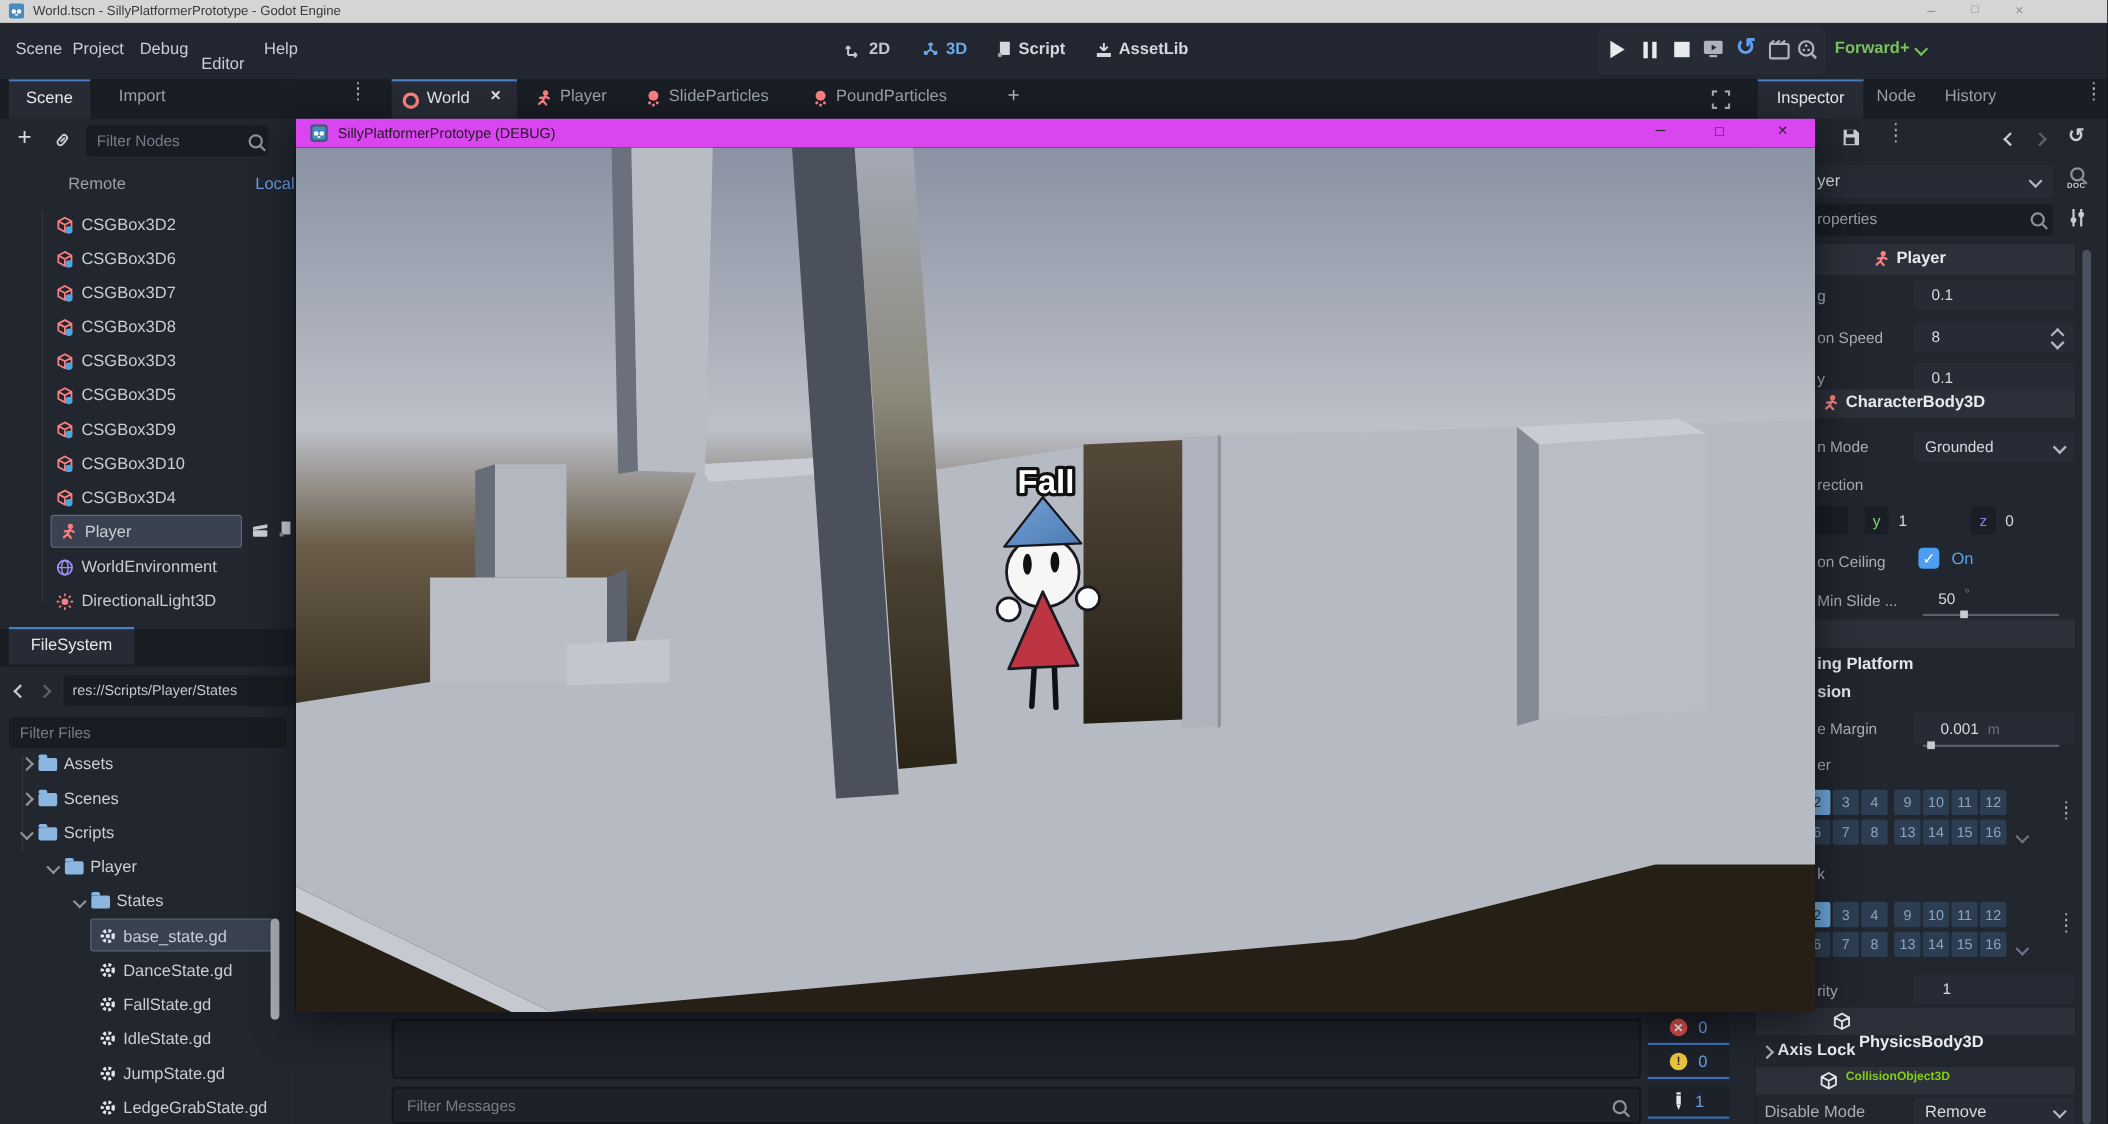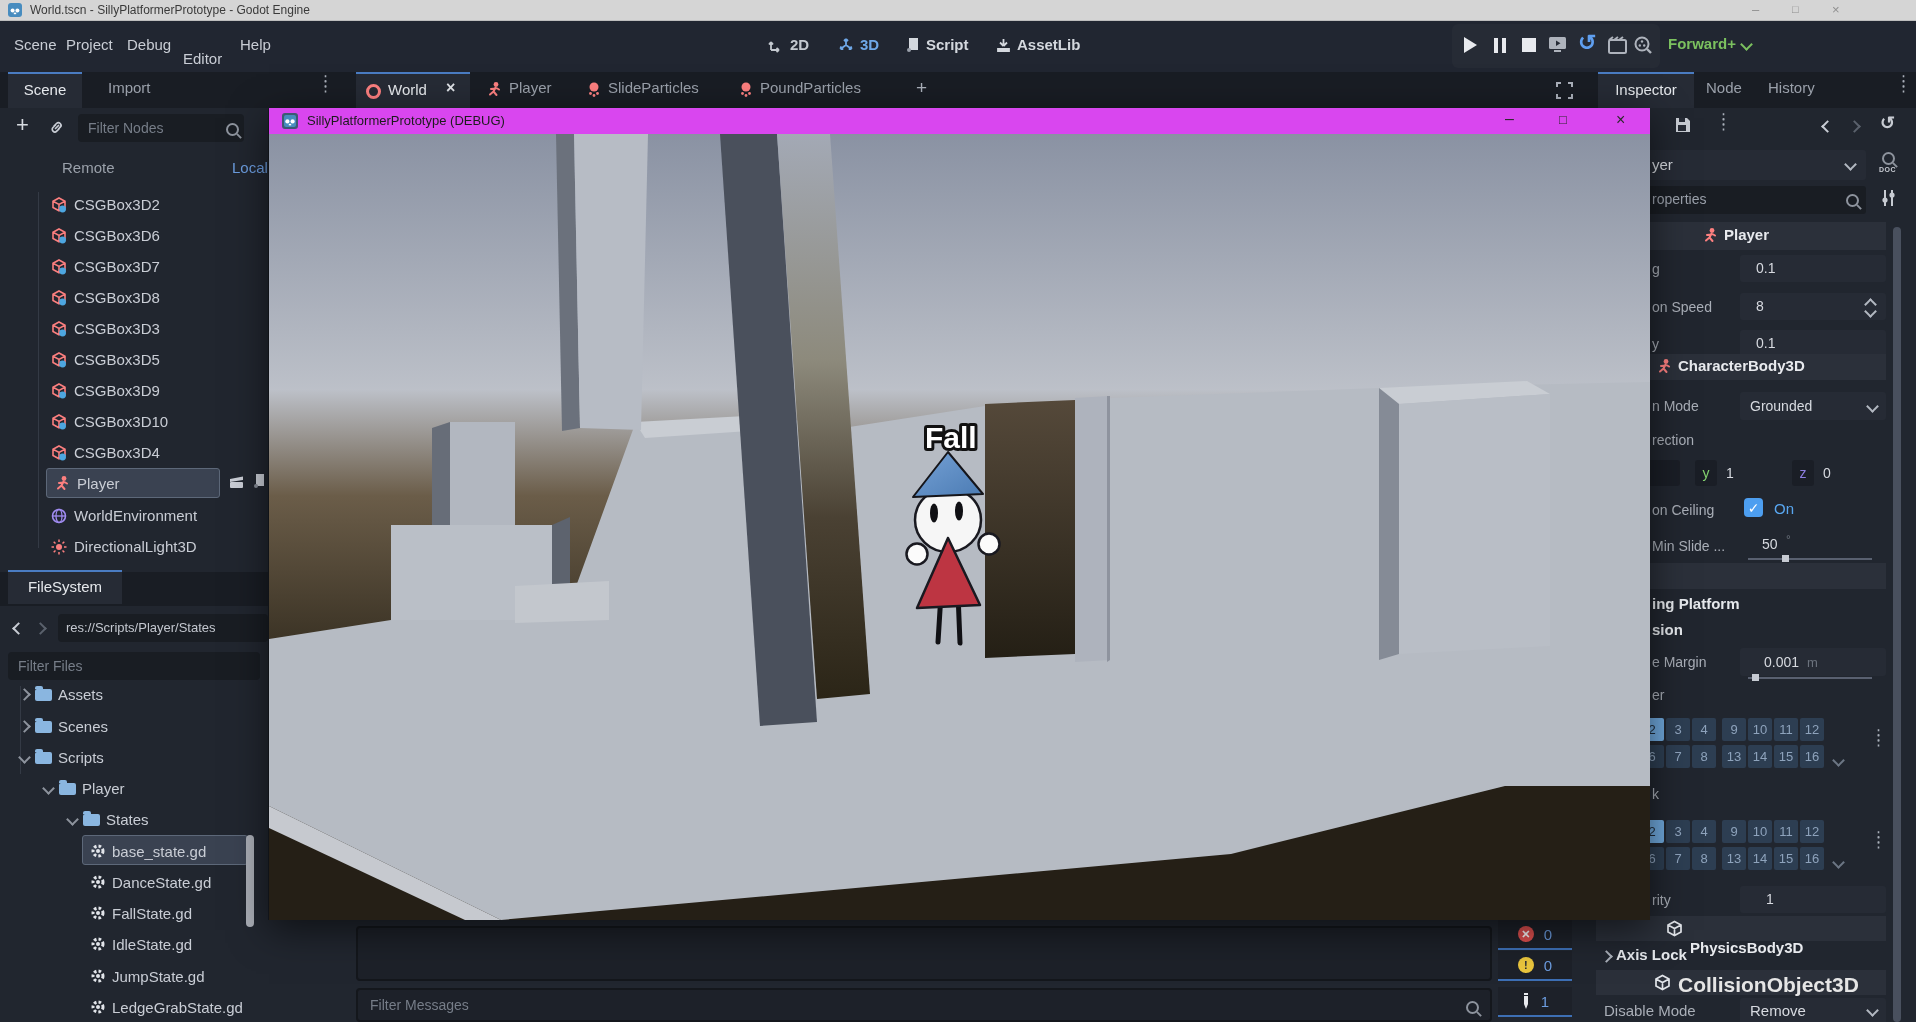--- a/index.html
+++ b/index.html
@@ -517,21 +517,21 @@
     </div>
 
     <span class="abs chev chev-r" style="left:6px;top:880px;border-color:#aab0ba;"></span>
     <b class="abs" style="left:20px;top:874px;color:#e5e8ec;font-size:15px;">Axis Lock</b>
 
     
     <div class="abs hdr" style="left:0;top:898px;width:290px;height:25px;">
       <svg class="abs" style="left:58px;top:4px;" width="17" height="17">
           <path d="M8.5 1.5 L15 5 L15 12 L8.5 15.5 L2 12 L2 5 Z M2 5 L8.5 8.5 L15 5 M8.5 8.5 L8.5 15.5" stroke="#e2e5ea" stroke-width="1.7" fill="none"></path>
         </svg>
-      <b class="abs" style="left:82px;top:3px;color:#e5e5e5;font-size:21px;">CollisionObject3D</b>
+      <b class="abs" style="left:82px;top:3px;color:#84cc16;font-size:11px;">CollisionObject3D</b>
     </div>
 
     <span class="abs lbl" style="left:8px;top:930px;font-size:15px;">Disable Mode</span>
     <div class="abs field" style="left:144px;top:926px;width:146px;height:26px;"><span class="val" style="margin-left:10px;line-height:26px;font-size:15px;">Remove</span></div>
     <span class="abs chev chev-d" style="left:272px;top:934px;"></span>
 
     <div class="abs" style="left:297px;top:155px;width:8px;height:795px;background:#49505e;border-radius:4px;"></div>
   </div>
 
   <div class="abs panel" style="left:268px;top:920px;width:1328px;height:102px;">

